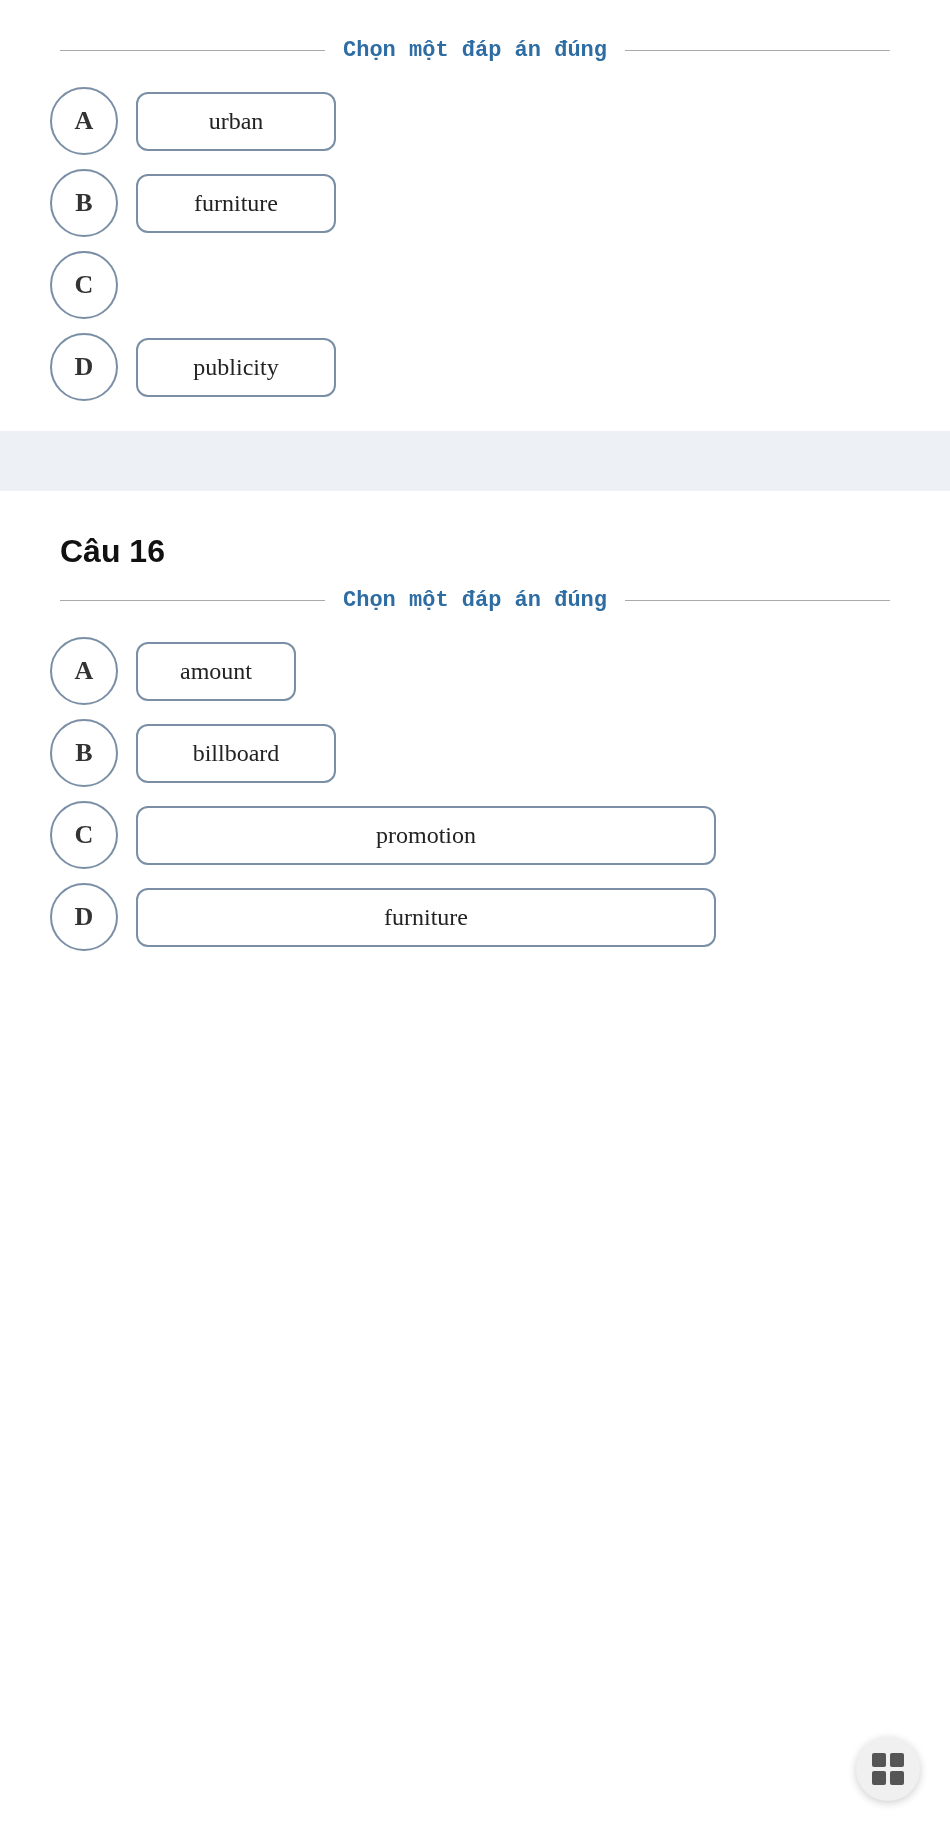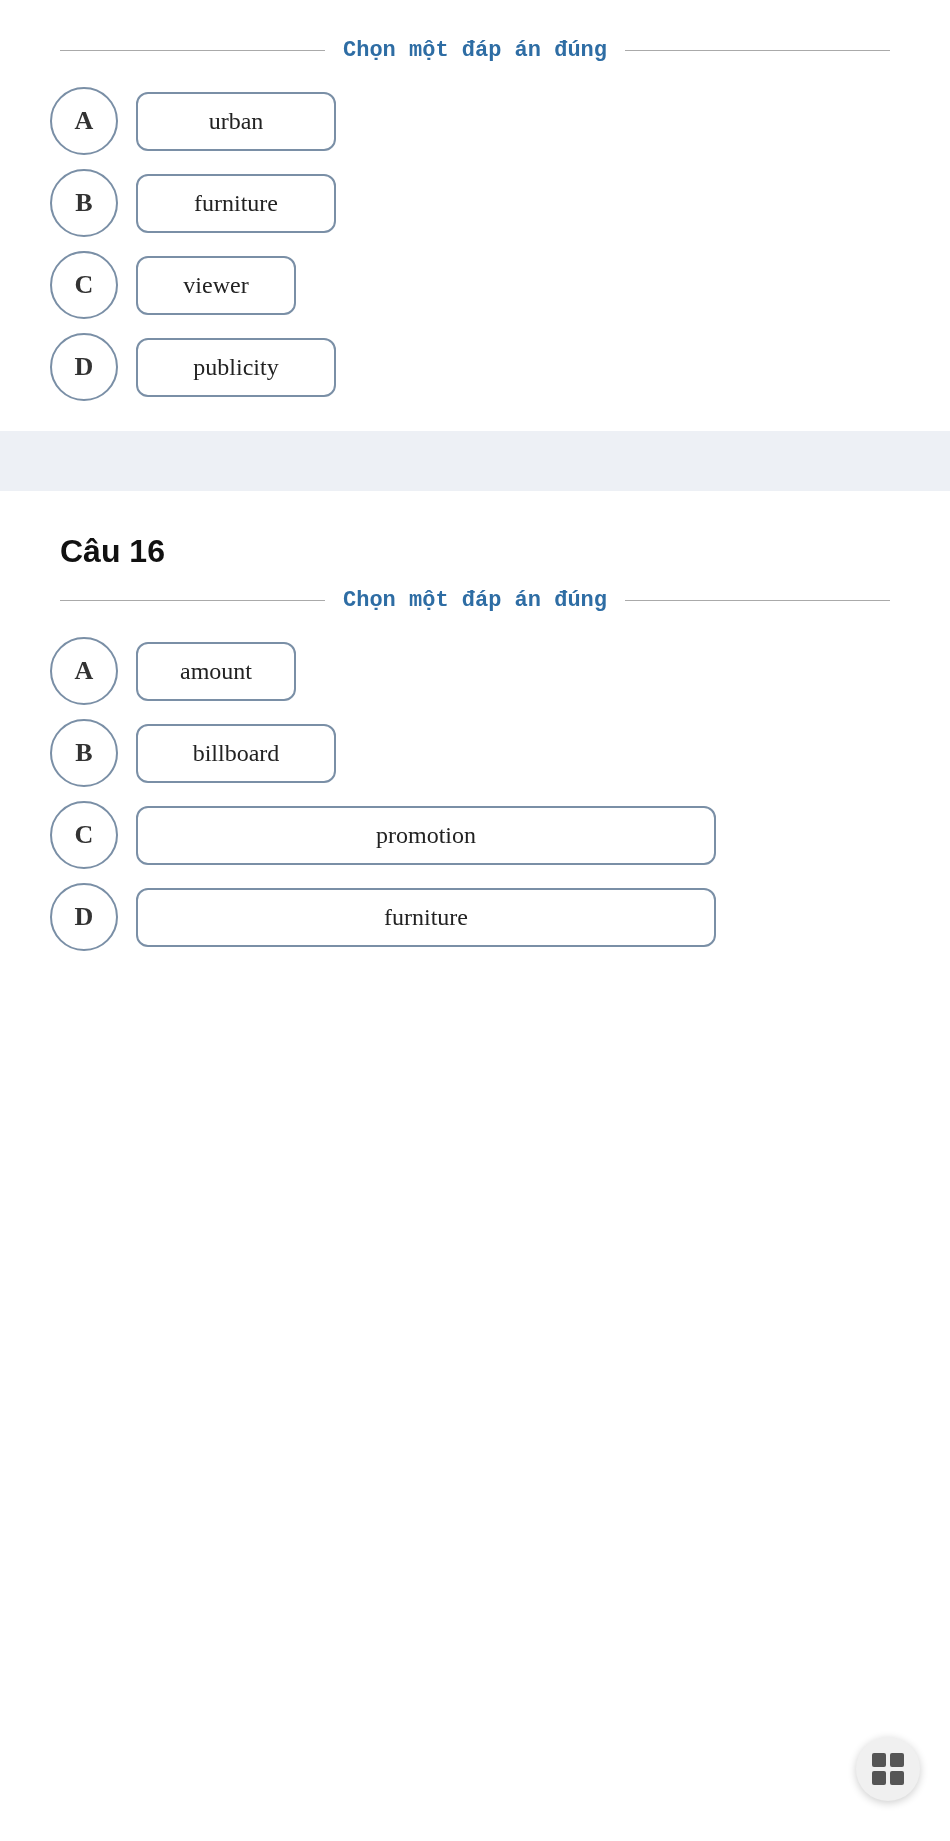--- a/index.html
+++ b/index.html
@@ -155,23 +155,20 @@
       </div>
       <div class="option-box">
         <span>furniture</span>
       </div>
     </div>
 
     <div class="option-row">
       <div class="option-circle">
         <span>C</span>
       </div>
-      <div class="option-box" style="min-width:160px; max-width:260px;">
-        <span>viewer</span>
-      </div>
     </div>
 
     <div class="option-row">
       <div class="option-circle">
         <span>D</span>
       </div>
       <div class="option-box">
         <span>publicity</span>
       </div>
     </div>

